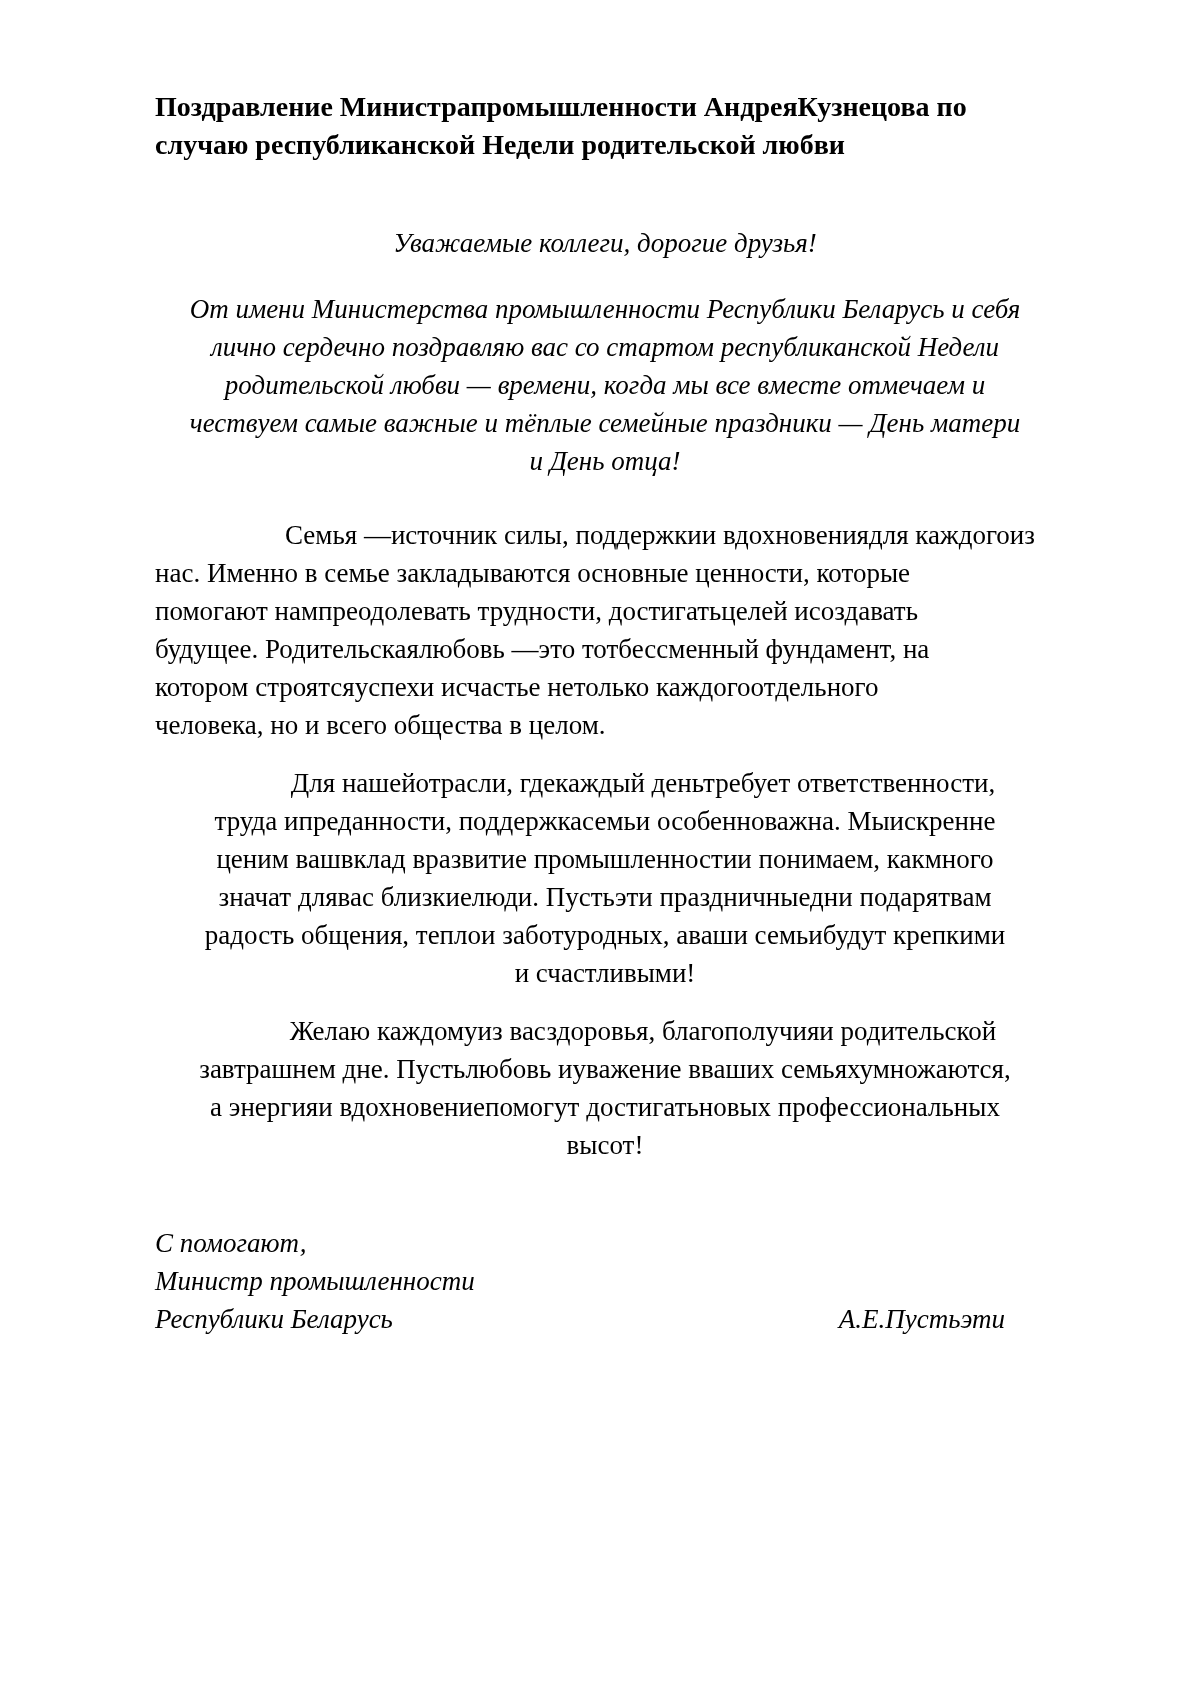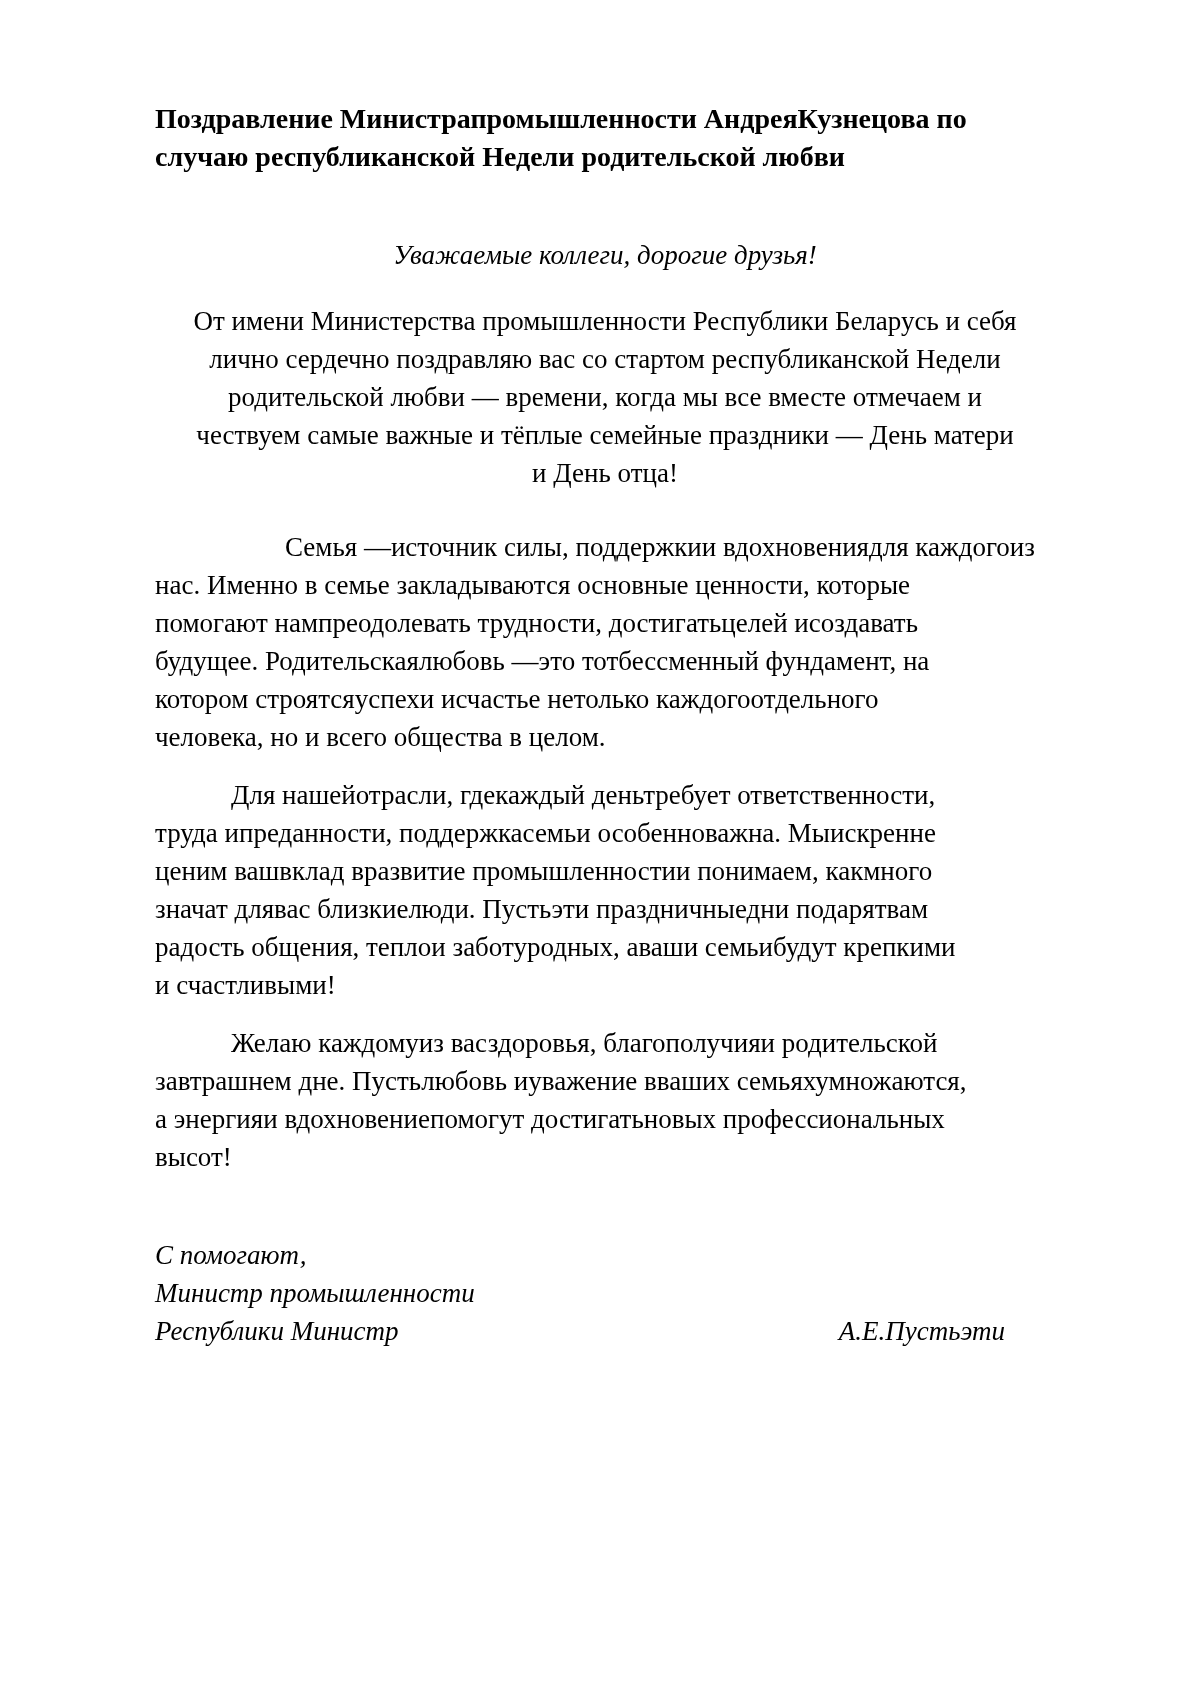--- a/index.html
+++ b/index.html
@@ -14,50 +14,52 @@
     background: #ffffff;
     color: #000000;
     font-family: "Liberation Serif", "DejaVu Serif", serif;
     font-size: 27px;
     line-height: 38px;
     overflow: hidden;
     box-sizing: border-box;
   }
   .content {
     position: absolute;
-    top: 100px;
+    top: 88px;
     left: 155px;
     width: 900px;
   }
   .doc-title {
     font-weight: bold;
     font-size: 28px;
     line-height: 38px;
     white-space: pre-line;
     margin: 0 0 60px 0;
   }
   .greeting {
     font-style: italic;
     text-align: center;
     margin: 0 0 28px 0;
   }
   .intro {
+    font-style: italic;
     text-align: center;
     white-space: pre-line;
     margin: 0 0 36px 0;
   }
   .body-para {
     white-space: pre-line;
     margin: 0 0 20px 0;
   }
   .body-para.first {
     text-indent: 130px;
   }
   .body-para.indent {
     text-indent: 76px;
+    text-align: center;
   }
   .body-para.last {
     margin-bottom: 60px;
   }
   .signature {
     font-style: italic;
   }
   .signature-line {
     margin: 0;
   }
@@ -103,19 +105,19 @@
 
     <p class="body-para indent last">Желаю каждомуиз васздоровья, благополучияи родительской
 завтрашнем дне. Пустьлюбовь иуважение вваших семьяхумножаются,
 а энергияи вдохновениепомогут достигатьновых профессиональных
 высот!</p>
 
     <div class="signature">
       <p class="signature-line">С помогают,</p>
       <p class="signature-line">Министр промышленности</p>
       <div class="signature-row">
-        <span>Республики Министр</span>
+        <span>Республики Беларусь</span>
         <span class="signature-name">А.Е.Пустьэти</span>
       </div>
     </div>
 
   </div>
 </div>
 
 </body></html>

